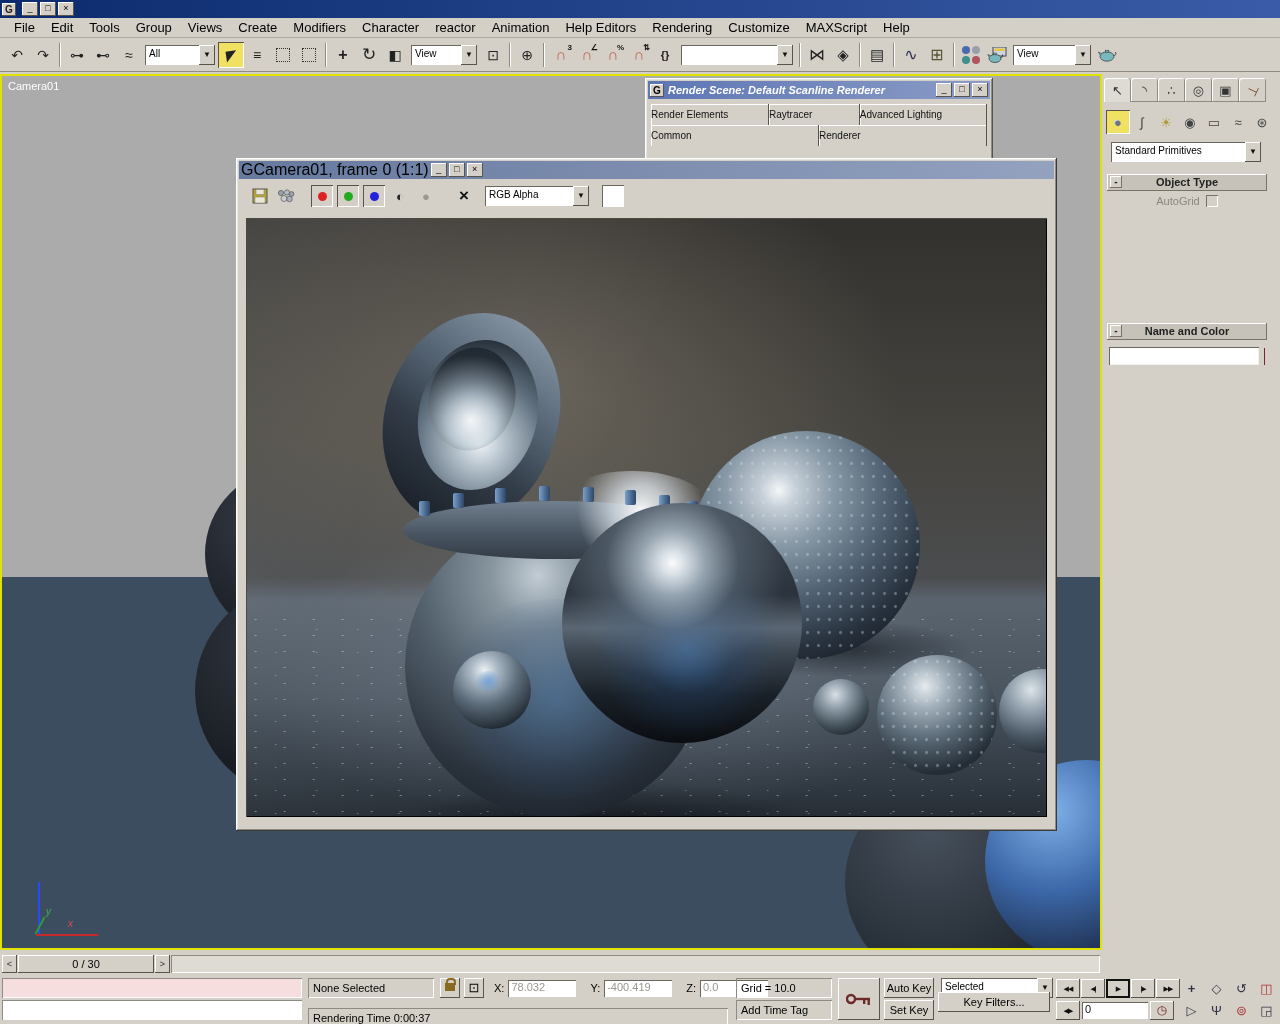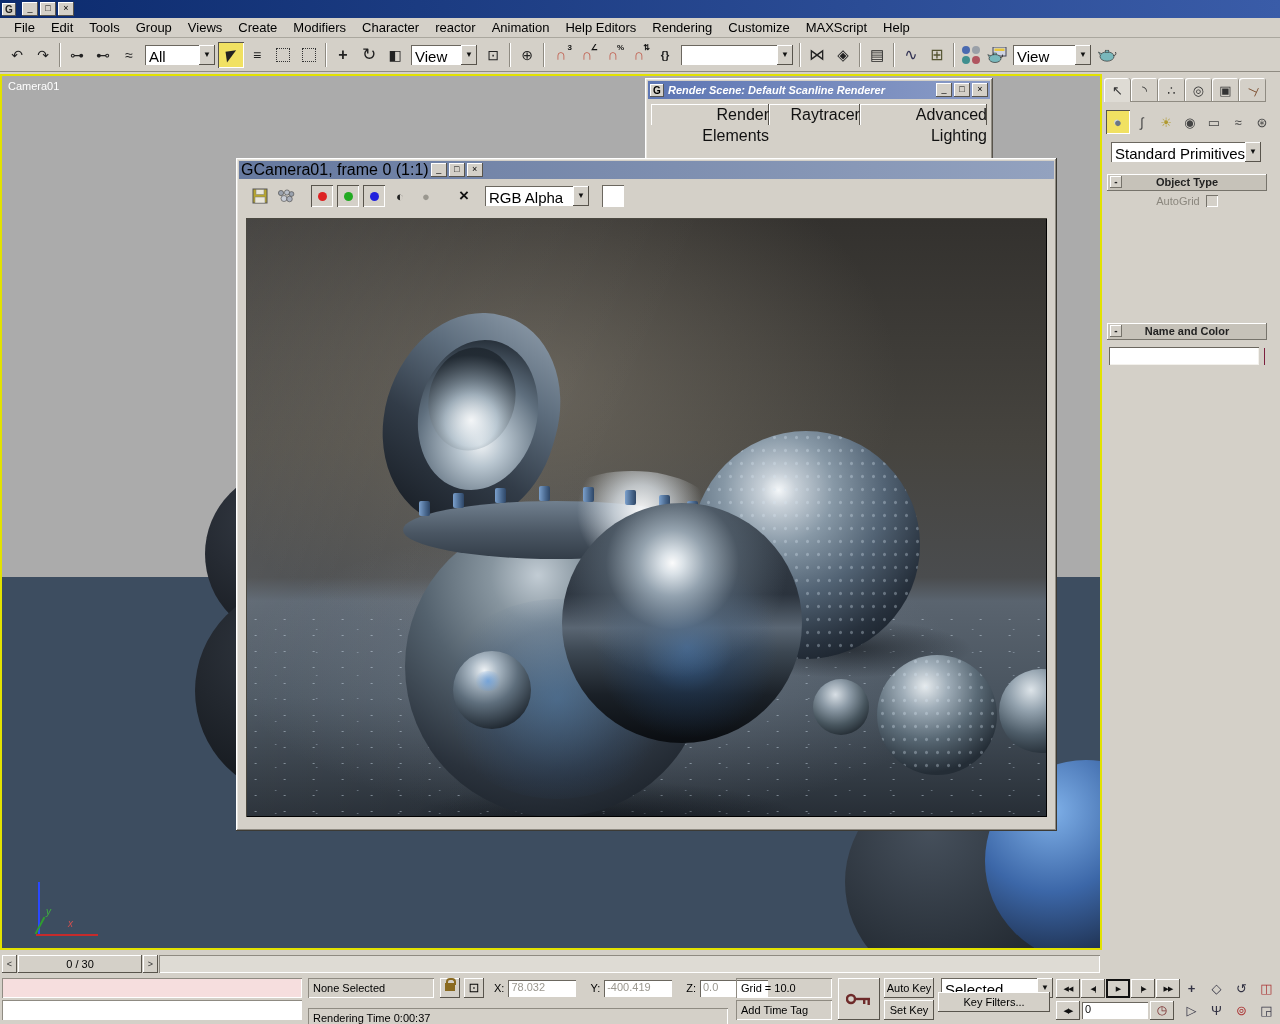--- a/index.html
+++ b/index.html
@@ -22,21 +22,21 @@
   #menubar span { font-size:13px; color:#000; padding:2px 8px; }
 
   
   #maintoolbar { position:absolute; left:0; top:38px; width:1280px; height:34px; background:#d4d0c8;
     display:flex; align-items:center; padding-left:4px; border-bottom:1px solid #8f8b82; }
   .tb { width:26px; height:26px; display:flex; align-items:center; justify-content:center; font-size:14px; color:#222;
         flex:0 0 auto; position:relative; }
   .tb.on { background:#f1e162; box-shadow: inset 1px 1px 0 #58544c, inset -1px -1px 0 #ffffff; }
   .sep { width:2px; height:24px; margin:0 3px; border-left:1px solid #8f8b82; border-right:1px solid #fff; flex:0 0 auto; }
   .combo { display:flex; height:20px; flex:0 0 auto; margin:0 3px; }
-  .combo .ct { background:#fff; box-shadow:inset 1px 1px 0 #6b675f; font-size:15px; padding:3px 4px 12px 4px; white-space:nowrap; overflow:hidden; }
+  .combo .ct { background:#fff; box-shadow:inset 1px 1px 0 #6b675f; font-size:10px; padding:3px 4px 12px 4px; white-space:nowrap; overflow:hidden; }
   .combo .cb { width:16px; background:#d4d0c8; box-shadow:inset -1px -1px 0 #58544c, inset 1px 1px 0 #fff; font-size:8px; text-align:center; line-height:19px; color:#111; }
   .magnet { color:#c05a4a; font-weight:bold; font-size:15px; }
   .magnote { position:absolute; right:2px; top:1px; font-size:8px; color:#111; font-weight:bold; }
   .dotsq { width:14px; height:14px; border:1px dotted #333; }
   .dotsq .dot { width:6px; height:6px; border-radius:50%; background:#333; margin:3px auto; }
   .matgrid { display:grid; grid-template-columns:8px 8px; grid-gap:2px; }
   .matgrid i { width:8px; height:8px; border-radius:50%; }
 
   
   #viewport { position:absolute; left:0; top:74px; width:1102px; height:876px; background:#1e1e1e; border:2px solid #e2e200; overflow:hidden; }
@@ -55,21 +55,21 @@
   
   #rsdialog { position:absolute; left:645px; top:78px; width:348px; height:84px; z-index:5; }
   #rsdialog .body { position:absolute; inset:0; background:#d4d0c8; box-shadow: inset -1px -1px 0 #58544c, inset 1px 1px 0 #ffffff, inset -2px -2px 0 #8f8b82, inset 2px 2px 0 #e8e6e0; }
   .dlgtitle { position:absolute; left:3px; top:3px; right:3px; height:18px; background:linear-gradient(90deg,#5d76b4,#8b9cc6);
     display:flex; align-items:center; padding:0 2px; }
   .dlgtitle .appicon { width:14px; height:13px; background:#d4d0c8; box-shadow:inset -1px -1px 0 #555,inset 1px 1px 0 #fff;
     font-size:10px; font-weight:bold; text-align:center; line-height:13px; margin-right:4px; }
   .dlgtitle .t { color:#fff; font-size:11px; font-weight:bold; flex:1; white-space:nowrap; overflow:hidden;font-style:italic; }
   .tabrow { position:absolute; left:6px; right:6px; display:flex; }
   .tab { flex:1; height:21px; background:#d4d0c8; box-shadow: inset -1px 0 0 #58544c, inset 1px 1px 0 #ffffff;
-    font-size:16px; text-align:right; line-height:21px; color:#111; }
+    font-size:10px; text-align:left; line-height:21px; color:#111; }
 
   
   #fwindow { position:absolute; left:236px; top:158px; width:821px; height:673px; z-index:10;
     background:#d4d0c8; box-shadow: inset -1px -1px 0 #3c3a34, inset 1px 1px 0 #ffffff, inset -2px -2px 0 #8f8b82, inset 2px 2px 0 #e8e6e0; }
   #fw-title { position:absolute; left:3px; top:3px; right:3px; height:18px; background:linear-gradient(90deg,#66799f,#93a2bf);
     display:flex; align-items:center; padding:0 2px; }
   #fw-toolbar { position:absolute; left:3px; top:21px; right:3px; height:34px; display:flex; align-items:center; padding-left:8px; background:#d4d0c8; }
   .chanbtn { width:22px; height:22px; margin:0 2px; display:flex; align-items:center; justify-content:center; }
   .cdot { width:9px; height:9px; border-radius:50%; }
   #fw-img { position:absolute; left:10px; top:60px; width:801px; height:599px; background:#000; box-shadow: inset 1px 1px 0 #4a4840; overflow:hidden; }
@@ -110,21 +110,21 @@
     font-size:11px; text-align:center; line-height:19px; color:#111; }
   .otgrid { display:grid; grid-template-columns:72px 72px; grid-gap:3px 8px; padding:4px 2px; justify-content:center; }
   .agrow { display:flex; align-items:center; justify-content:center; gap:6px; height:20px; }
   .agrow .lbl { font-size:11px; color:#8a867d; }
   .chk { width:12px; height:12px; background:#d4d0c8; box-shadow: inset 1px 1px 0 #76736b, inset -1px -1px 0 #fff; }
 
   
   #timeslider { position:absolute; left:0; top:952px; width:1102px; height:24px; background:#d4d0c8; display:flex; align-items:center; padding:0 2px; gap:1px; }
   .tsbtn { width:15px; height:18px; background:#d4d0c8; box-shadow: inset -1px -1px 0 #58544c, inset 1px 1px 0 #fff;
     font-size:9px; text-align:center; line-height:18px; color:#333; }
-  #tshandle { width:124px; height:18px; background:#d4d0c8; box-shadow: inset -1px -1px 0 #58544c, inset 1px 1px 0 #fff;
+  #tshandle { width:136px; height:18px; background:#d4d0c8; box-shadow: inset -1px -1px 0 #58544c, inset 1px 1px 0 #fff;
     font-size:11px; text-align:center; line-height:18px; }
   #tstrack { flex:1; height:18px; background:#dedbd4; box-shadow: inset 1px 1px 0 #8f8b82, inset -1px -1px 0 #fff; }
 
   
   #statusbar { position:absolute; left:0; top:976px; width:1280px; height:48px; background:#d4d0c8; font-size:11px; }
   .srow { position:absolute; height:20px; display:flex; align-items:center; }
   .panel { box-shadow: inset 1px 1px 0 #8f8b82, inset -1px -1px 0 #fff; padding:0 5px; display:flex; align-items:center; height:20px; }
   .sbtn { background:#d4d0c8; box-shadow: inset -1px -1px 0 #58544c, inset 1px 1px 0 #fff; text-align:center; }
   .coordfld { background:#fff; box-shadow: inset 1px 1px 0 #6b675f; color:#9a978f; height:17px; padding:1px 3px 0 3px; width:68px; font-size:11px; }
   .pbtn { width:24px; height:19px; background:#d4d0c8; box-shadow: inset -1px -1px 0 #58544c, inset 1px 1px 0 #fff;
@@ -280,20 +280,24 @@
     <div class="appicon">G</div>
     <div class="t">Render Scene: Default Scanline Renderer</div>
     <div class="winbtn raised2">_</div>
     <div class="winbtn raised2">□</div>
     <div class="winbtn raised2">×</div>
   </div>
   <div class="tabrow" style="top:26px">
     <div class="tab" style="flex:1.3">Render Elements</div>
     <div class="tab">Raytracer</div>
     <div class="tab" style="flex:1.4">Advanced Lighting</div>
+  </div>
+  <div class="tabrow" style="top:47px">
+    <div class="tab">Common</div>
+    <div class="tab">Renderer</div>
   </div>
 </div>
 
 <div id="fwindow">
   <div id="fw-title">
     <div class="appicon">G</div>
     <div class="t">Camera01, frame 0 (1:1)</div>
     <div class="winbtn raised2">_</div>
     <div class="winbtn raised2">□</div>
     <div class="winbtn raised2">×</div>

